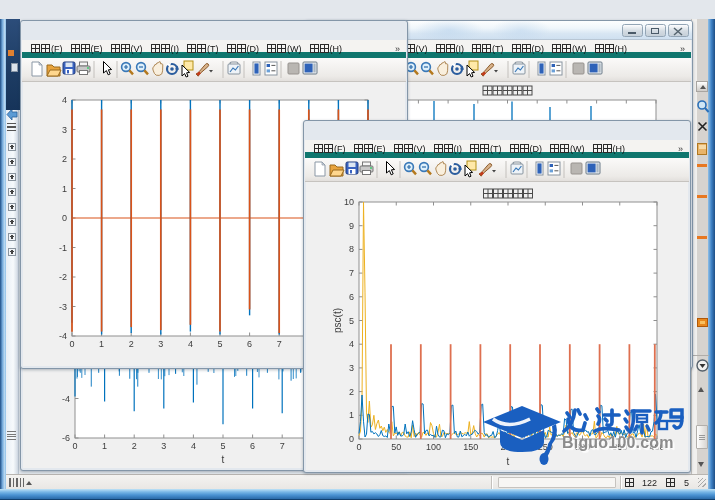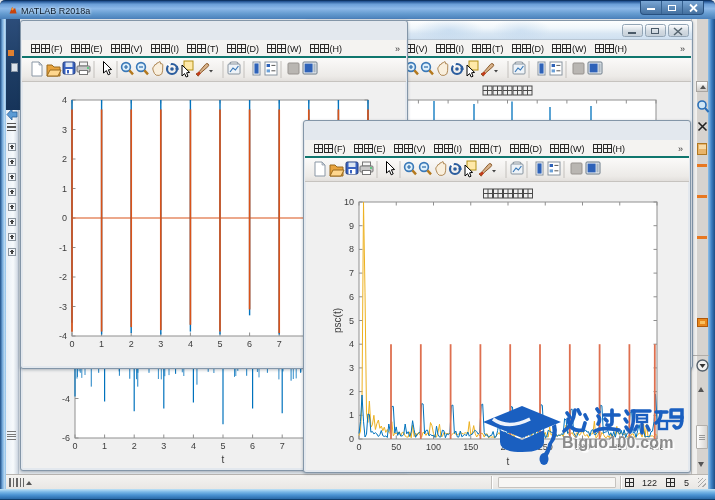--- a/index.html
+++ b/index.html
@@ -23,21 +23,21 @@
 
 .fwin{border:1px solid #8496a8;border-radius:3px;box-shadow:0 1px 3px rgba(40,60,80,.35)}
 .ftitle{position:absolute;left:0;top:0;right:0;height:19px;border-radius:2px 2px 0 0;overflow:hidden}
 .ftitle.act{background:linear-gradient(180deg,#5484b8 0,#26547f 40%,#2b5a8e 70%,#3a6ca6 100%)}
 .ftitle.inact{background:linear-gradient(180deg,#fdfefe 0,#f0f6fb 40%,#d8e6f3 70%,#cfe0f0 100%);border-bottom:1px solid #b8c6d4}
 .ftitle .tx{position:absolute;left:27px;top:3.5px;font-size:10.5px}
 .ftitle.act .tx{color:#fff;text-shadow:0 1px 2px #123}
 .ftitle.inact .tx{color:#1a1a1a}
 .fbtns{position:absolute;top:3px;width:70px;height:13px;display:flex}
 .fbtns i{width:21px;height:13px;position:relative;border:1px solid #93a5b5;border-radius:2.5px;background:linear-gradient(180deg,#fdfdfe,#d3dbe2 55%,#c6d0d9);margin-left:2px}
-.fmenu{position:absolute;left:1px;right:1px;top:19px;height:18px;background:#f4f3f1;border-bottom:2px solid #0f766e;white-space:nowrap;padding-left:9px;padding-top:4px;font-size:9px;line-height:10px}
+.fmenu{position:absolute;left:1px;right:1px;top:19px;height:18px;background:#f4f3f1;border-bottom:6px solid #0f766e;white-space:nowrap;padding-left:9px;padding-top:4px;font-size:9px;line-height:10px}
 .fmenu .mi{display:inline-block;margin-right:8px;font-size:9px;color:#111}
 .ftools{position:absolute;left:1px;right:1px;top:37px;height:24px;background:linear-gradient(180deg,#fbfaf9,#eceae7 80%,#e2dfdc);border-bottom:1px solid #c6c3bf}
 .fcanvas{position:absolute;left:2px;right:2px;top:61px;bottom:2px;background:#f0f0f0}
 
 .cj{display:inline-block;width:9px;height:9px;border:1px solid #2a2a2a;vertical-align:-1px;margin-right:1px;
 background:linear-gradient(#2a2a2a,#2a2a2a) 50% 0/1px 100% no-repeat,linear-gradient(#2a2a2a,#2a2a2a) 0 50%/100% 1px no-repeat}
 svg{display:block}
 svg text{font-family:"Liberation Sans",sans-serif}
 </style></head><body>
 <div id="scene">
@@ -141,40 +141,20 @@
             <rect x="10.4" y="1.6" width="2.2" height="8.8" fill="#aab6c2"></rect>
           </g>
 </symbol>
 <symbol id="figicon" viewBox="0 0 13 13">
  <rect x="0" y="0" width="13" height="13" rx="2.5" fill="#fff" stroke="#9aa8b6" stroke-width=".8"></rect>
  <path d="M2,10.5 L5.2,3 L7.4,5.6 L9,3.8 L11,10.5 Z" fill="#d4500f"></path>
  <path d="M5.2,3 L7.4,5.6 L6,7.4 L4,5.8 Z" fill="#f09a3c"></path>
 </symbol>
 </defs>
     </svg>
-<div class="abs" id="mtitle">
-      <svg style="position:absolute;left:8px;top:4px" width="10" height="10" viewBox="0 0 13 13">
-        <path d="M2,11 L5.4,2.6 L7.6,5.4 L9.2,3.6 L11.2,11 Z" fill="#c8430c"></path>
-        <path d="M5.4,2.6 L7.6,5.4 L6.1,7.3 L4.1,5.7 Z" fill="#f09a3c"></path>
-      </svg>
-      <span class="cap">MATLAB R2018a</span>
-      <div id="mbtns">
-        <i>
-          <b style="position:absolute;left:6px;top:7px;width:8px;height:2px;background:#fff"></b>
-        </i>
-        <i>
-          <b style="position:absolute;left:6px;top:3.5px;width:8px;height:6px;border:1.6px solid #fff"></b>
-        </i>
-        <i>
-          <svg style="position:absolute;left:5px;top:2px" width="11" height="10" viewBox="0 0 11 10">
-            <path d="M2,1.5 L9,8.5 M9,1.5 L2,8.5" stroke="#fff" stroke-width="1.8"></path>
-          </svg>
-        </i>
-      </div>
-    </div>
     <div class="abs borderL"></div>
     <div class="abs borderR"></div>
     <div class="abs borderB"></div>
     <div class="abs" style="left:6px;top:19px;width:14px;height:91px;background:linear-gradient(180deg,#2c4d7a,#1d3c63 60%,#16345a);z-index:1"></div>
     <div class="abs" style="left:8px;top:50px;width:6px;height:6px;background:#e08030;z-index:1"></div>
     <div class="abs" style="left:11px;top:63px;width:7px;height:9px;background:#dce4ec;border:1px solid #8a98a8;z-index:1"></div>
     <div class="abs" id="lpanel">
       <div style="position:absolute;left:2px;top:5px;width:8px;height:8px;background:#cdd6df;border:1px solid #9aa5b0"></div>
       <div style="position:absolute;left:1px;top:34px;width:9px;height:7px;background:repeating-linear-gradient(180deg,#6a6a6a 0 1px,transparent 1px 3px)"></div>
       <svg style="position:absolute;left:0px;top:89px" width="13" height="13" viewBox="0 0 13 13">

